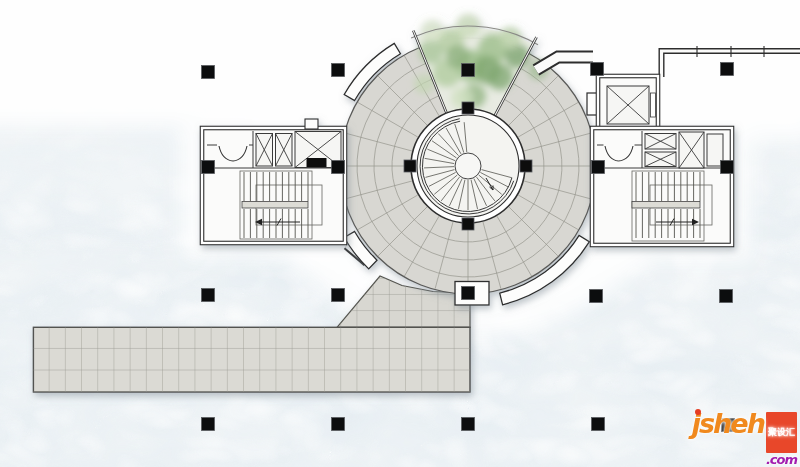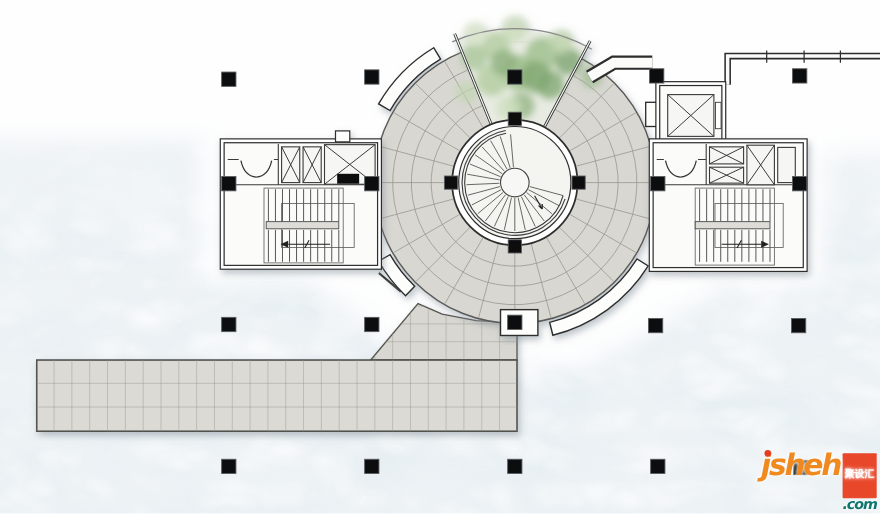--- a/index.html
+++ b/index.html
@@ -333,16 +333,16 @@
         <rect x="721.5" y="418.5" width="13" height="13" fill="#0c0d0e" stroke="#5a5d60" stroke-width="0.8"></rect>
       </g>
 </svg>
 
 <div class="wm">
   <span class="wm-brand" style="color: rgb(240, 137, 30);">
     <span class="wm-dot" style="background: rgb(229, 60, 35);"></span><span>jsheh</span>
   </span>
   <span class="wm-col">
     <span class="wm-badge" style="background: rgb(232, 71, 42); color: rgb(255, 255, 255);">聚设汇</span>
-    <span class="wm-com" style="color: #0f766e;">.com</span>
+    <span class="wm-com" style="color: #a21caf;">.com</span>
   </span>
 </div>
 </div>
 
 </body></html>

